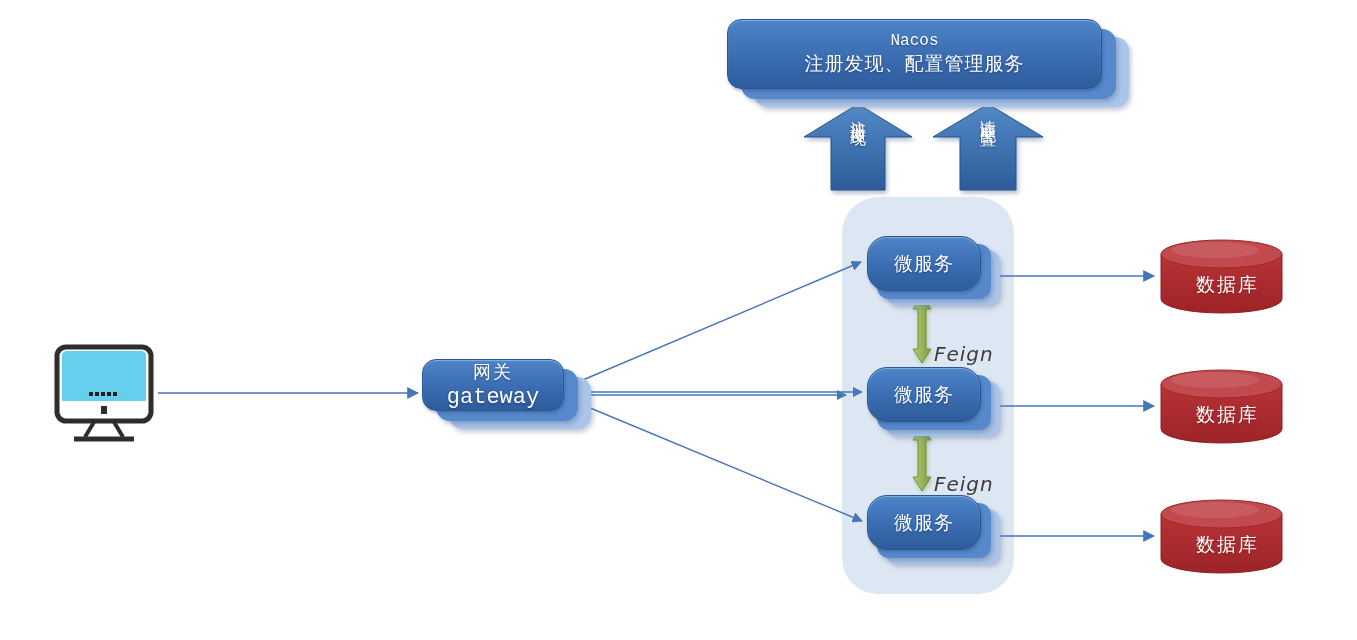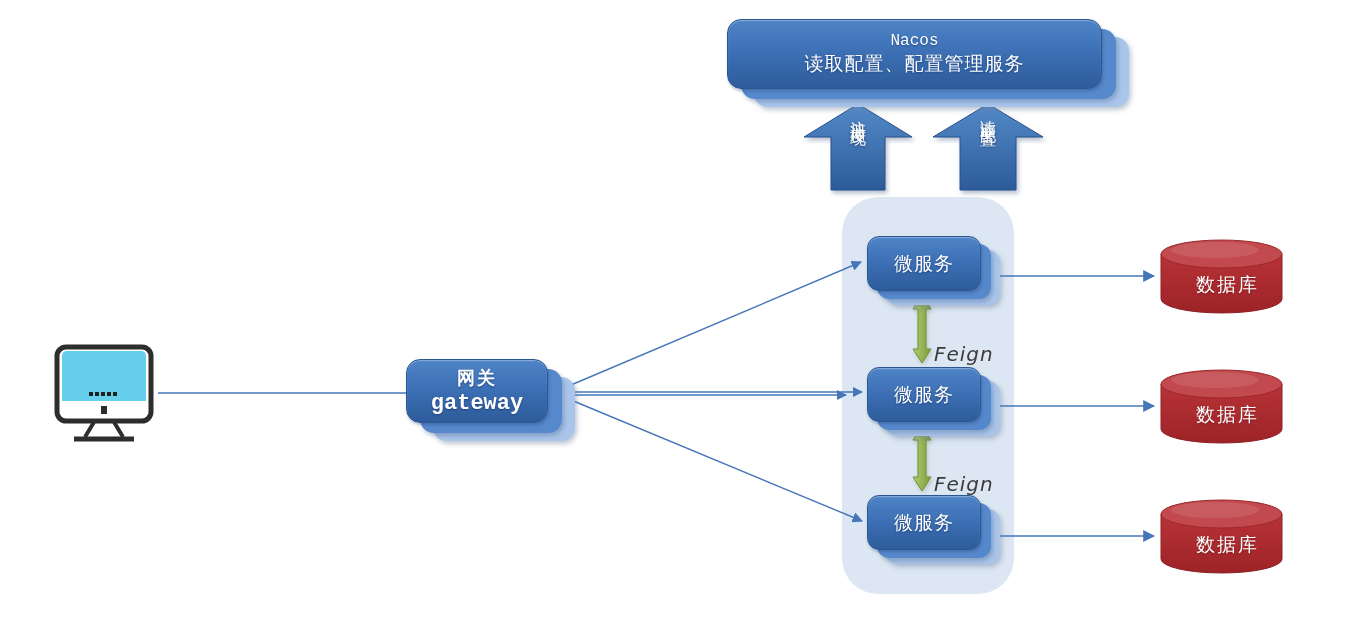--- a/index.html
+++ b/index.html
@@ -19,27 +19,27 @@
   .node .face{background:linear-gradient(180deg,#4e84c7 0%,#3a6cb1 55%,#2e5c9b 100%);
               border:1px solid #2b5694;box-sizing:border-box;
               box-shadow:inset 0 1px 1px rgba(255,255,255,.35),1px 2px 3px rgba(40,70,110,.35);
               display:flex;flex-direction:column;align-items:center;justify-content:center;
               color:#fff;text-shadow:0 1px 2px rgba(0,25,70,.45);}
   .stack-lg .shadow2{transform:translate(27px,18px);border-radius:14px;}
   .stack-lg .shadow1{transform:translate(14px,10px);border-radius:14px;}
   .stack-lg .face{border-radius:14px;}
   .stack-sm .shadow2{transform:translate(19px,14px);border-radius:12px;}
   .stack-sm .shadow1{transform:translate(10px,8px);border-radius:12px;}
-  .stack-sm .face{border-radius:12px;}
+  .stack-sm .face{border-radius:20px;}
 
   .nacos{left:727px;top:19px;width:375px;height:70px;}
   .nacos .l1{font-size:16px;font-family:"Liberation Mono","DejaVu Sans Mono",monospace;}
   .nacos .l2{font-size:19px;letter-spacing:1px;margin-top:1px;}
 
-  .gateway{left:406px;top:359px;width:142px;height:64px;font-weight:bold;}
+  .gateway{left:422px;top:359px;width:142px;height:52px;}
   .gateway .l1{font-size:18px;letter-spacing:2px;}
   .gateway .l2{font-size:22px;font-family:"Liberation Mono","DejaVu Sans Mono",monospace;margin-top:1px;}
 
   .ms{width:114px;height:55px;}
   .ms .face{font-size:19px;letter-spacing:1px;}
   .ms1{left:867px;top:236px;} .ms2{left:867px;top:367px;} .ms3{left:867px;top:495px;}
 
   
   .dbnode{width:135px;height:76px;}
   .db1{left:1160px;top:239px;} .db2{left:1160px;top:369px;} .db3{left:1160px;top:499px;}
@@ -125,21 +125,21 @@
       <line x1="62" y1="80" x2="71" y2="95" stroke="#2d2d2d" stroke-width="4"></line>
       <line x1="22" y1="97" x2="82" y2="97" stroke="#2d2d2d" stroke-width="5"></line>
     </svg>
   </div>
 
   <div class="node stack-lg nacos">
     <div class="shadow2"></div>
     <div class="shadow1"></div>
     <div class="face">
       <div class="l1">Nacos</div>
-      <div class="l2">读取配置、配置管理服务</div>
+      <div class="l2">注册发现、配置管理服务</div>
     </div>
   </div>
 
   <div class="vlabel reg">注册发现</div>
   <div class="vlabel cfg">读取配置</div>
 
   <div class="node stack-lg gateway">
     <div class="shadow2"></div>
     <div class="shadow1"></div>
     <div class="face">

